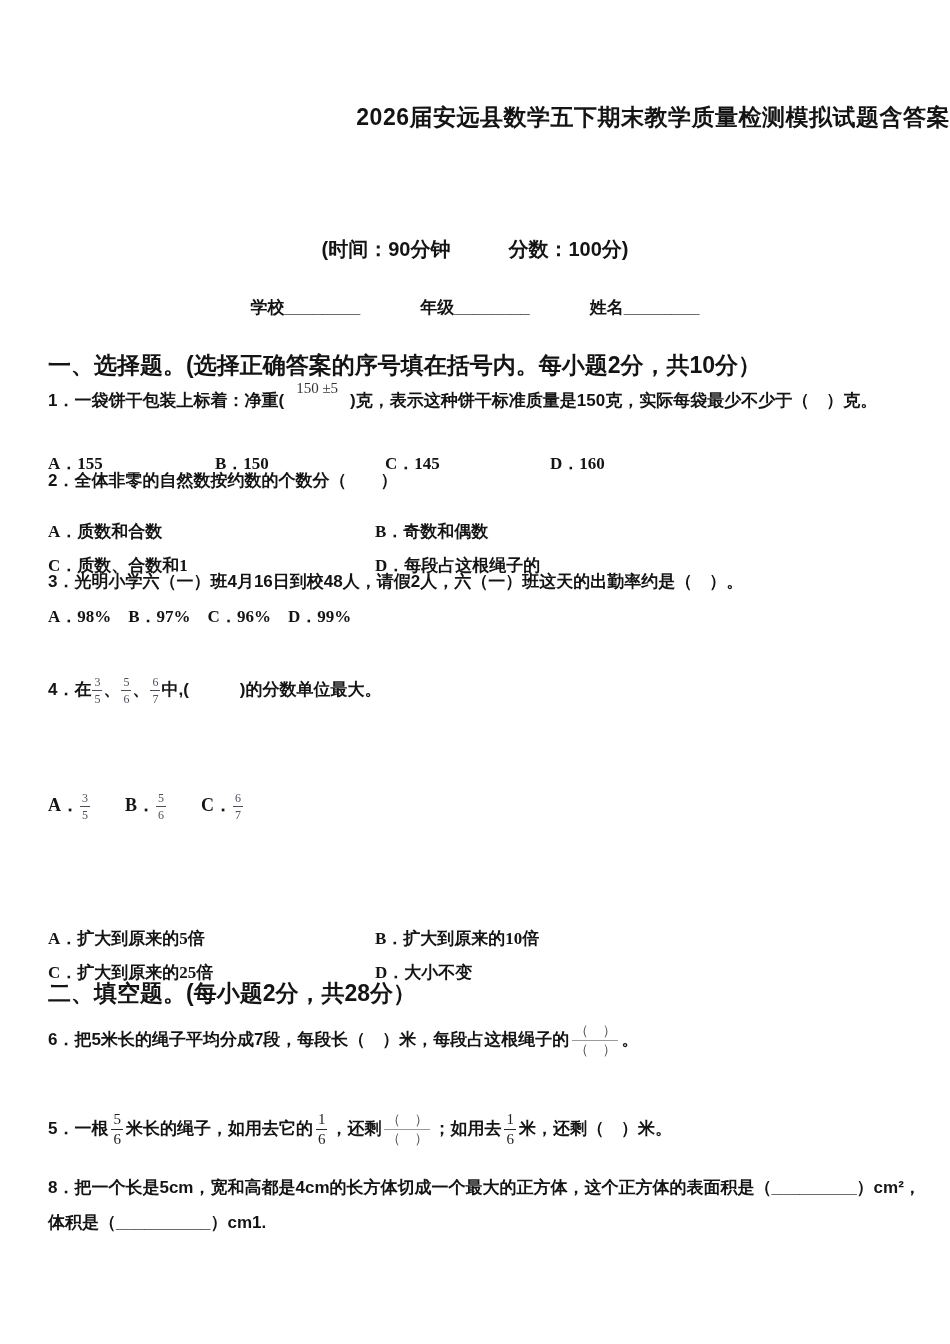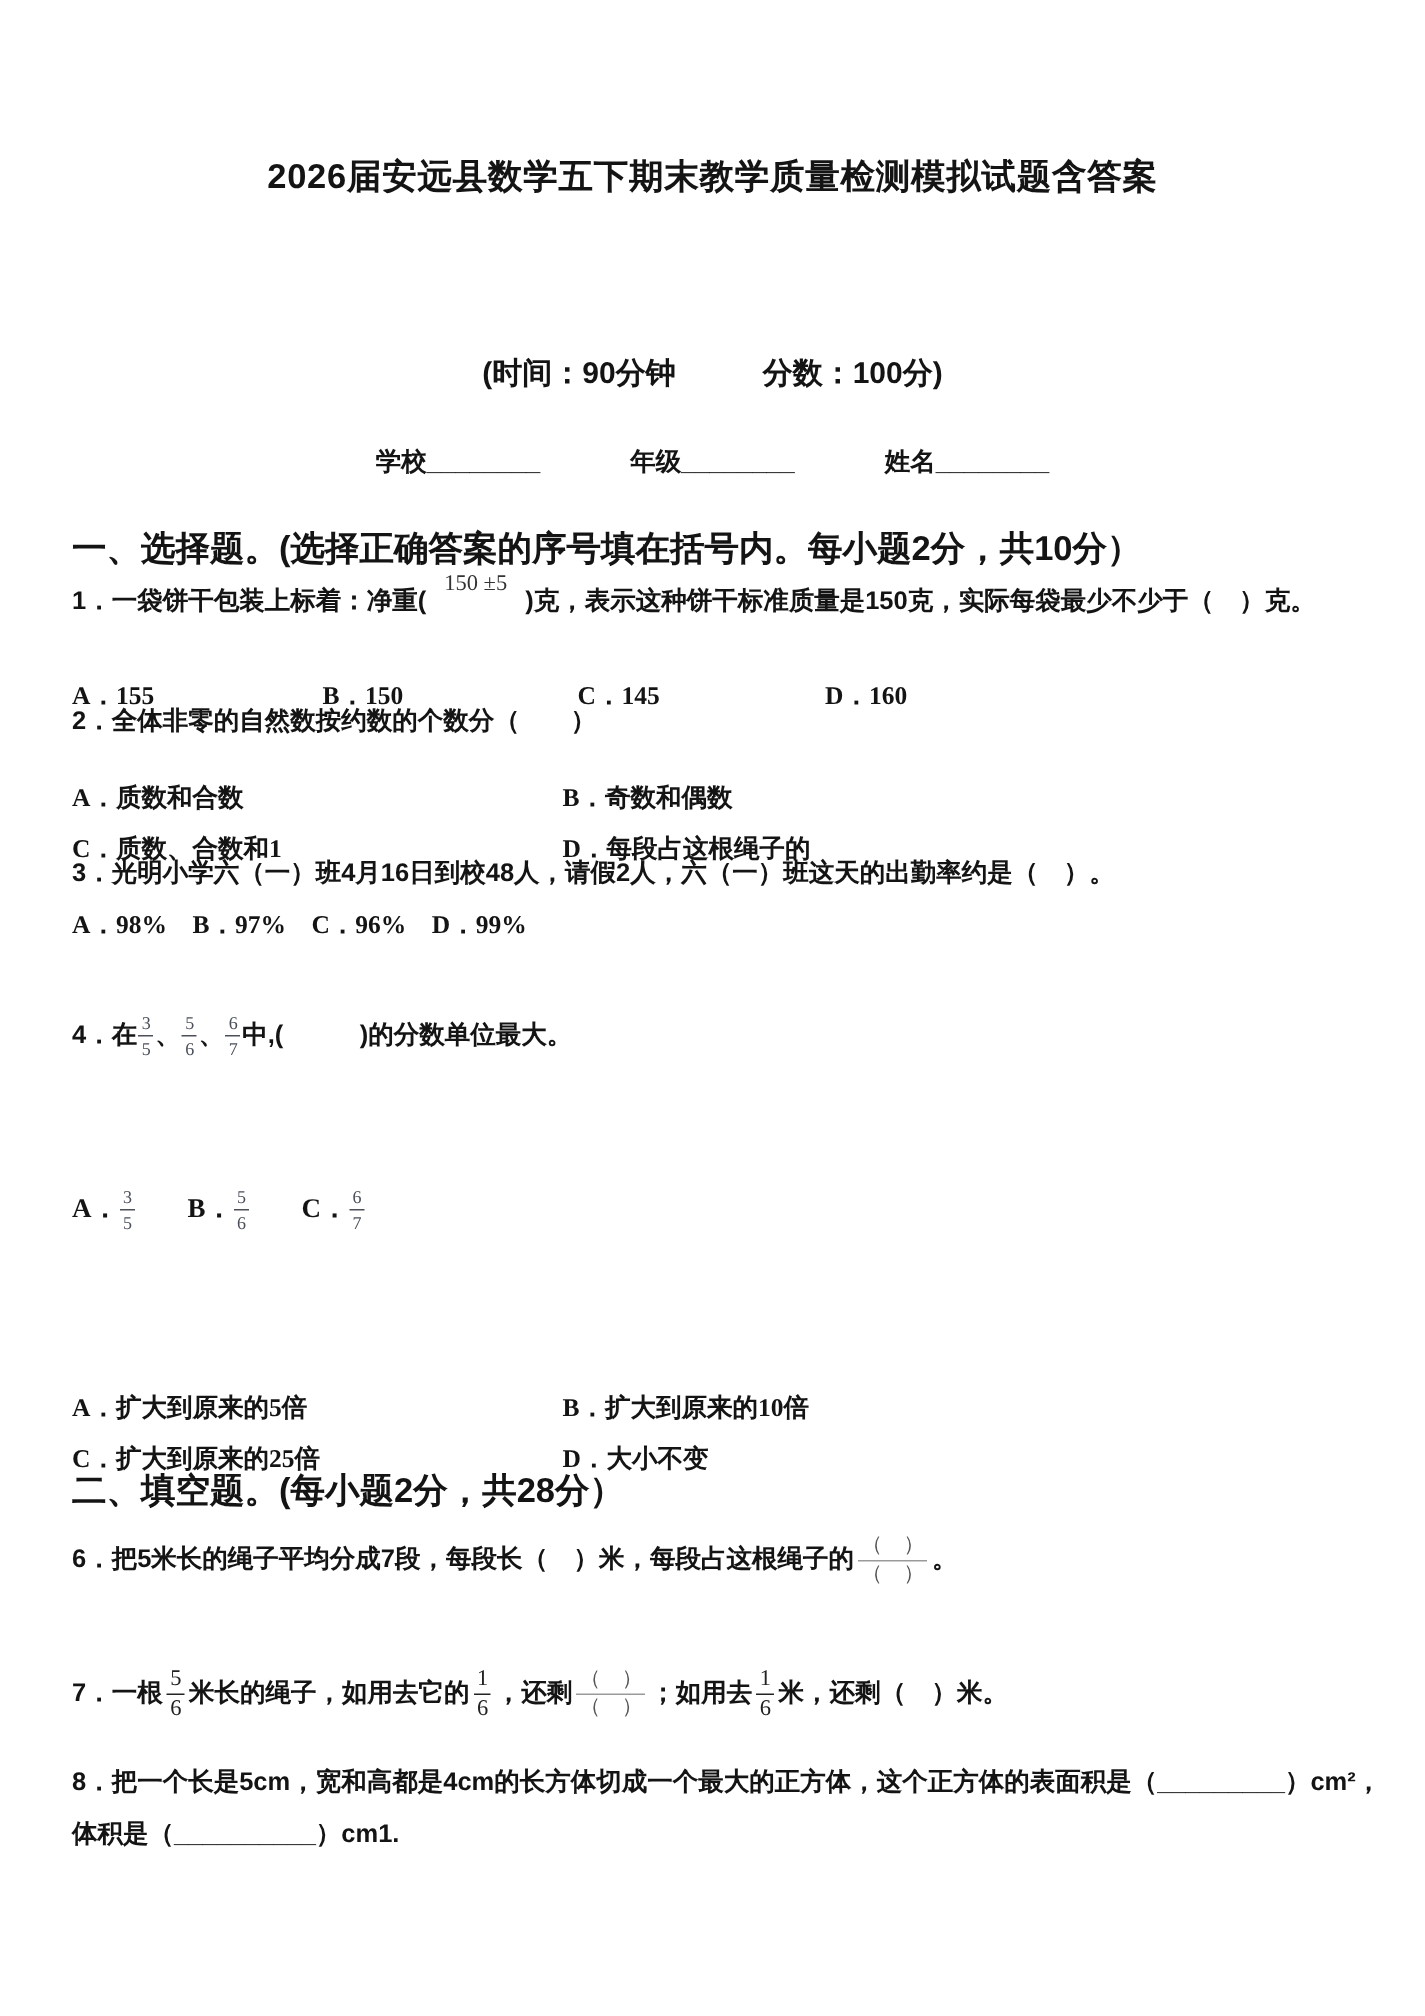--- a/index.html
+++ b/index.html
@@ -5,21 +5,21 @@
   html,body{margin:0;padding:0;background:#fff;}
   .page{
     position:relative;
     width:950px;height:1344px;
     background:#ffffff;
     font-family:"Liberation Sans",sans-serif;
     color:#141414;
     overflow:hidden;
   }
   .row{position:absolute;white-space:nowrap;line-height:1.3;}
-  .center{left:0;width:950px;text-align:center;}
+  .center{left:0;width:950px;text-align:right;}
   .title{font-size:23px;font-weight:700;letter-spacing:.5px;}
   .meta{display:flex;justify-content:center;gap:58px;font-size:20px;font-weight:700;}
   .fields{display:flex;justify-content:center;gap:60px;font-size:17px;font-weight:600;}
   .heading{font-size:23px;font-weight:700;}
   .qtext{font-size:17px;font-weight:600;text-align:right;}
   .opts{font-size:17px;font-weight:700;font-family:"Liberation Serif",serif;}
   .optcols{position:absolute;left:48px;width:860px;height:24px;}
   .optcols span{position:absolute;top:16px;}
   .sup{
     display:inline-block;transform:translateY(-13px);
@@ -118,21 +118,21 @@
   <div class="row heading" style="top:979px;left:48px">二、填空题。(每小题2分，共28分）</div>
 
   <div class="row qtext" style="top:1024px;left:48px">
     <span>6．把5米长的绳子平均分成7段，每段长（　）米，每段占这根绳子的</span><span class="frac blank">
         <span class="fn">（　）</span>
         <span class="fd">（　）</span>
       </span><span>。</span>
   </div>
 
   <div class="row qtext" style="top:1112px;left:48px">
-    <span>7．一根</span><span class="frac md">
+    <span>5．一根</span><span class="frac md">
         <span class="fn">5</span>
         <span class="fd">6</span>
       </span><span>米长的绳子，如用去它的</span><span class="frac md">
         <span class="fn">1</span>
         <span class="fd">6</span>
       </span><span>，还剩</span><span class="frac blank">
         <span class="fn">（　）</span>
         <span class="fd">（　）</span>
       </span><span>；如用去</span><span class="frac md">
         <span class="fn">1</span>

